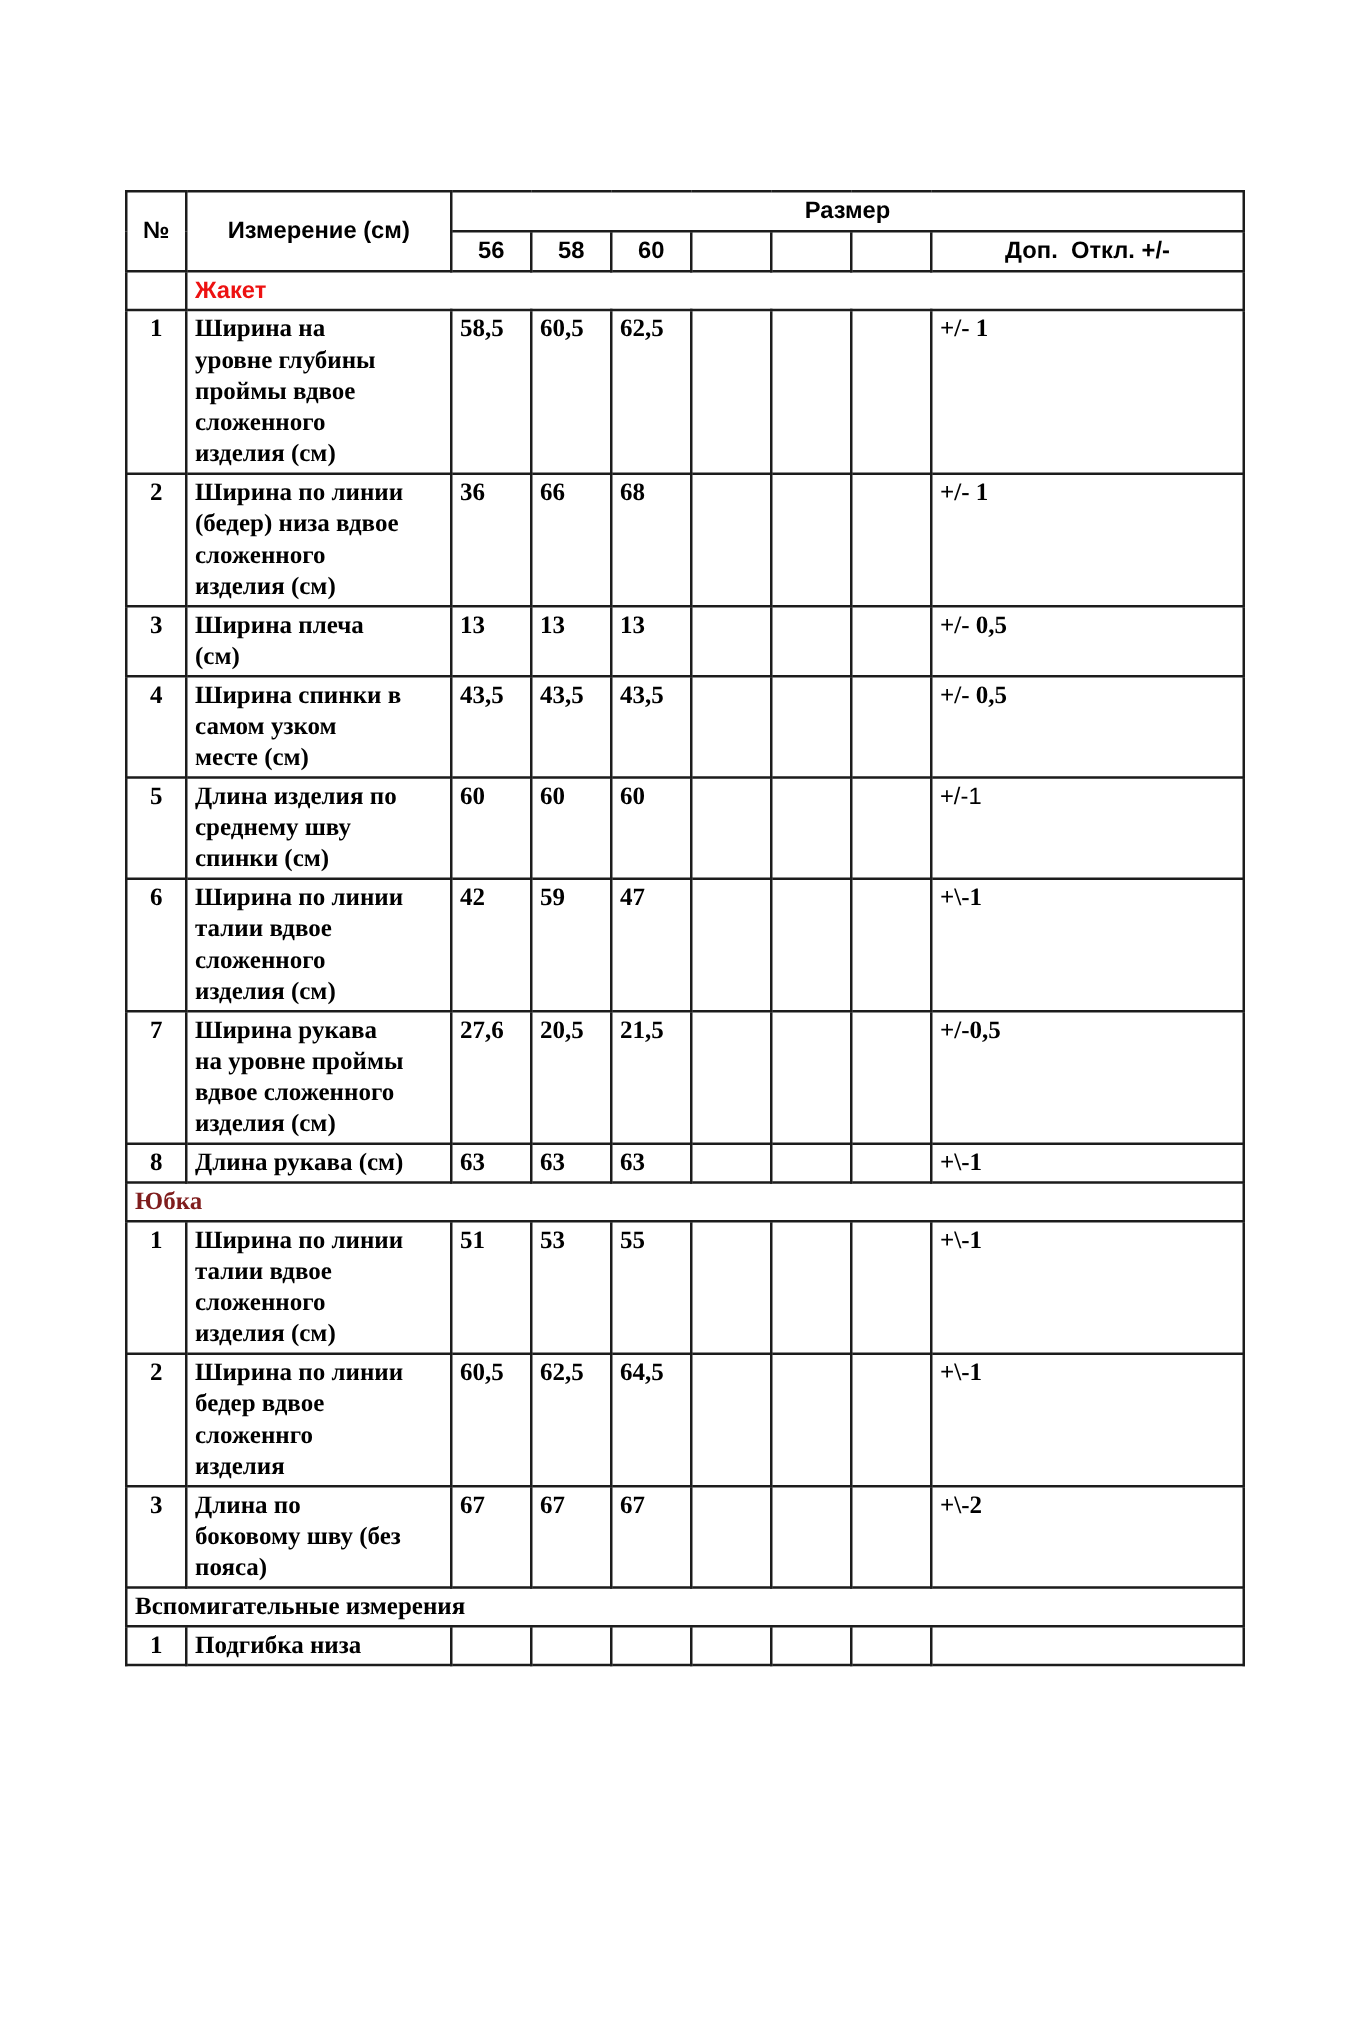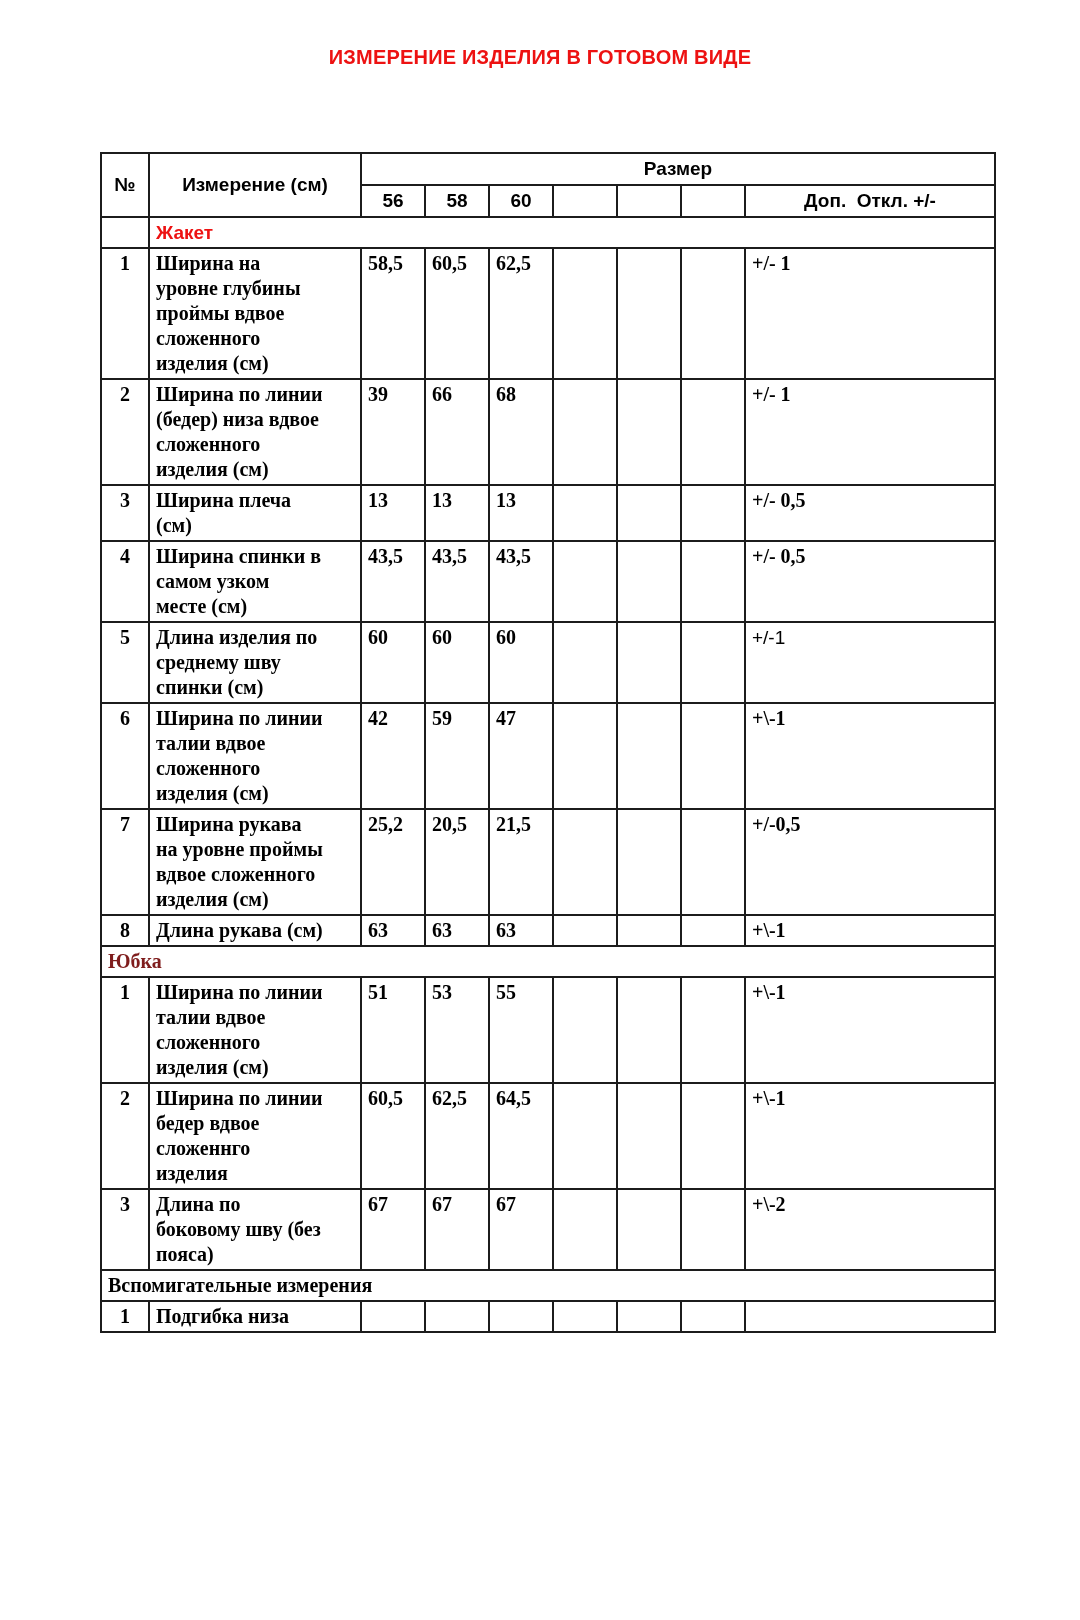--- a/index.html
+++ b/index.html
@@ -88,21 +88,20 @@
     font-family: "Liberation Sans", sans-serif;
     font-size: 19px;
   }
   td.sec-label.indent { }
   td.sec-spacer { padding: 1px; }
 </style>
 </head>
 <body>
 
 <div class="page">
-  <h1 class="doc-title">ИЗМЕРЕНИЕ ИЗДЕЛИЯ В ГОТОВОМ ВИДЕ</h1>
 
   <table class="meas">
     <colgroup>
       <col style="width:48px">
       <col style="width:212px">
       <col style="width:64px">
       <col style="width:64px">
       <col style="width:64px">
       <col style="width:64px">
       <col style="width:64px">
@@ -144,21 +143,21 @@
           <td class="val"></td>
           <td class="val"></td>
           <td class="tol">+/- 1</td>
         </tr>
         <tr>
           <td class="num">2</td>
           <td class="name">Ширина по линии
 (бедер) низа вдвое
 сложенного
 изделия (см)</td>
-          <td class="val">39</td>
+          <td class="val">36</td>
           <td class="val">66</td>
           <td class="val">68</td>
           <td class="val"></td>
           <td class="val"></td>
           <td class="val"></td>
           <td class="tol">+/- 1</td>
         </tr>
         <tr>
           <td class="num">3</td>
           <td class="name">Ширина плеча
@@ -210,21 +209,21 @@
           <td class="val"></td>
           <td class="val"></td>
           <td class="tol">+\-1</td>
         </tr>
         <tr>
           <td class="num">7</td>
           <td class="name">Ширина рукава
 на уровне проймы
 вдвое сложенного
 изделия (см)</td>
-          <td class="val">25,2</td>
+          <td class="val">27,6</td>
           <td class="val">20,5</td>
           <td class="val">21,5</td>
           <td class="val"></td>
           <td class="val"></td>
           <td class="val"></td>
           <td class="tol">+/-0,5</td>
         </tr>
         <tr>
           <td class="num">8</td>
           <td class="name">Длина рукава (см)</td>

